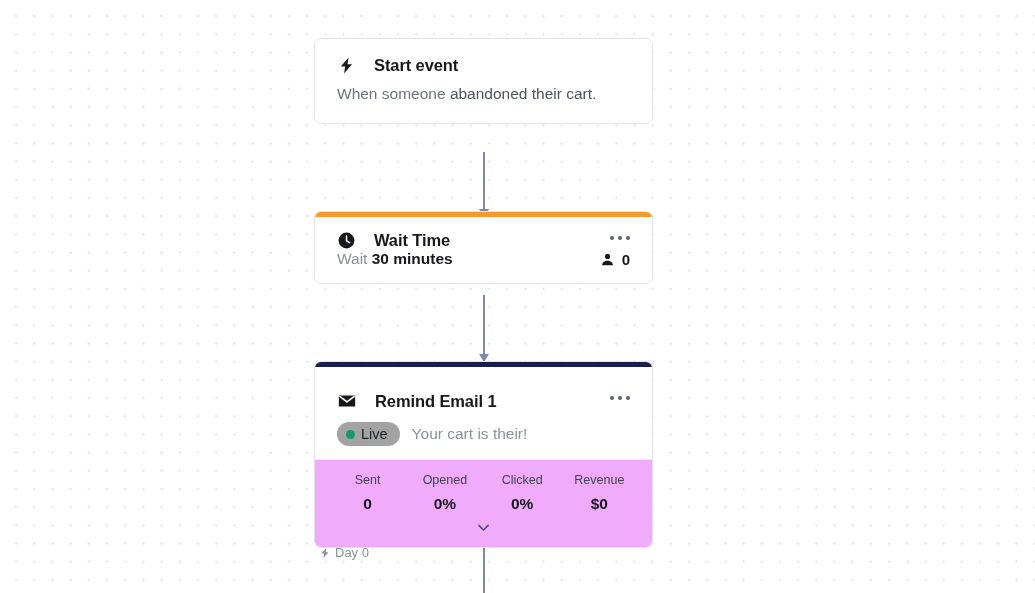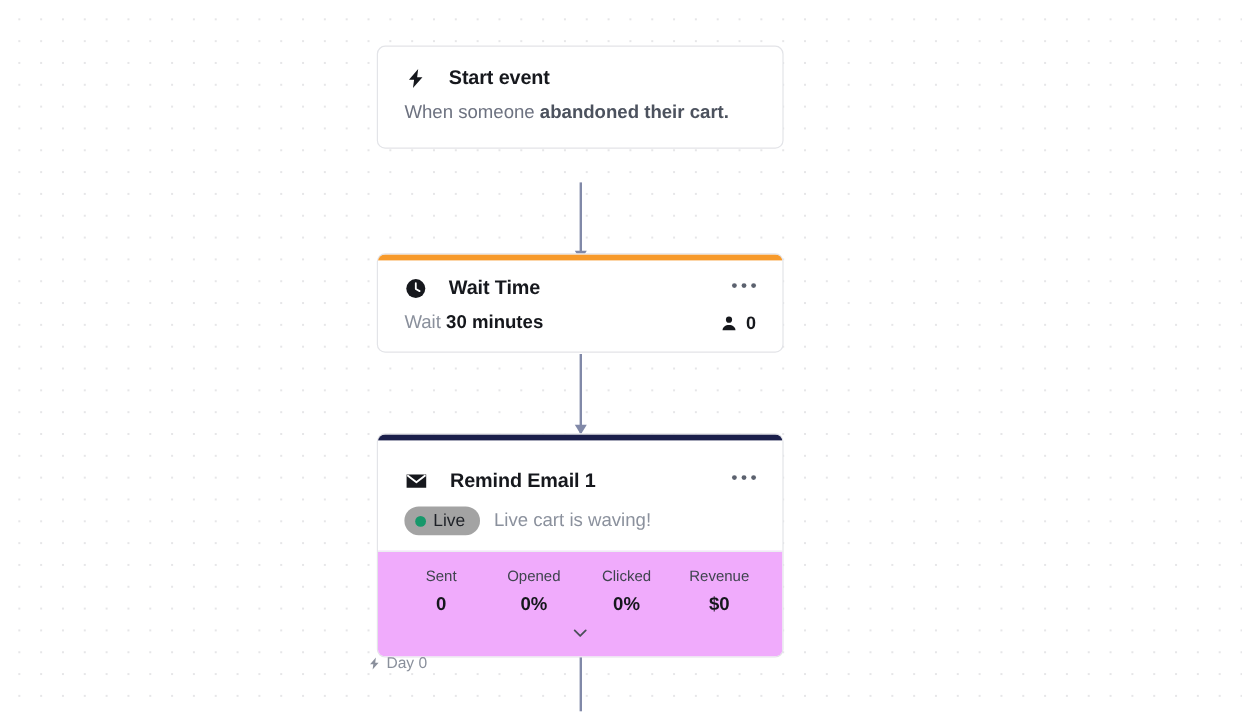--- a/index.html
+++ b/index.html
@@ -103,27 +103,26 @@
   
   #card-start { top: 38px; }
   #card-start .card-body { padding: 17px 22px 18px 22px; }
   .start-desc {
     margin-top: 8px;
     font-size: 15.5px;
     line-height: 1.42;
     color: #6d7280;
     max-width: 272px;
   }
-  .start-desc b { color: #4c525e; font-weight: bold; }
+  .start-desc b { color: #4c525e; font-weight: normal; }
 
   
   #card-wait { top: 211px; }
   #card-wait .card-body { padding: 14px 22px 15px 22px; }
   .wait-row {
-    margin-top: 10px;
     display: flex;
     align-items: center;
     justify-content: space-between;
     gap: 24px;
   }
   .wait-text { font-size: 15.5px; color: #8a909c; }
   .wait-text b { color: #15171c; font-weight: bold; }
   .wait-count {
     display: flex;
     align-items: center;
@@ -191,21 +190,21 @@
     display: flex;
     align-items: center;
     justify-content: center;
     height: 30px;
     cursor: pointer;
   }
 
   
   #day-label {
     position: absolute;
-    left: 306px;
+    left: 319px;
     top: 545px;
     display: flex;
     align-items: center;
     gap: 4px;
     font-size: 13px;
     color: #8a909c;
     z-index: 2;
   }
 </style>
 </head>
@@ -286,21 +285,21 @@
           <i></i>
           <i></i>
           <i></i>
         </span>
       </div>
       <div class="email-sub-row">
         <span class="live-badge" style="background: #a3a3a3;">
           <span class="live-dot" style="background: rgb(23, 152, 107);"></span>
           <span>Live</span>
         </span>
-        <span class="email-subject">Live cart is waving!</span>
+        <span class="email-subject">Your cart is their!</span>
       </div>
     </div>
 
     <div class="stats-wrap">
       <div class="stats-row">
         <div class="stat">
           <div class="stat-label">Sent</div>
           <div class="stat-value">0</div>
         </div>
         <div class="stat">

